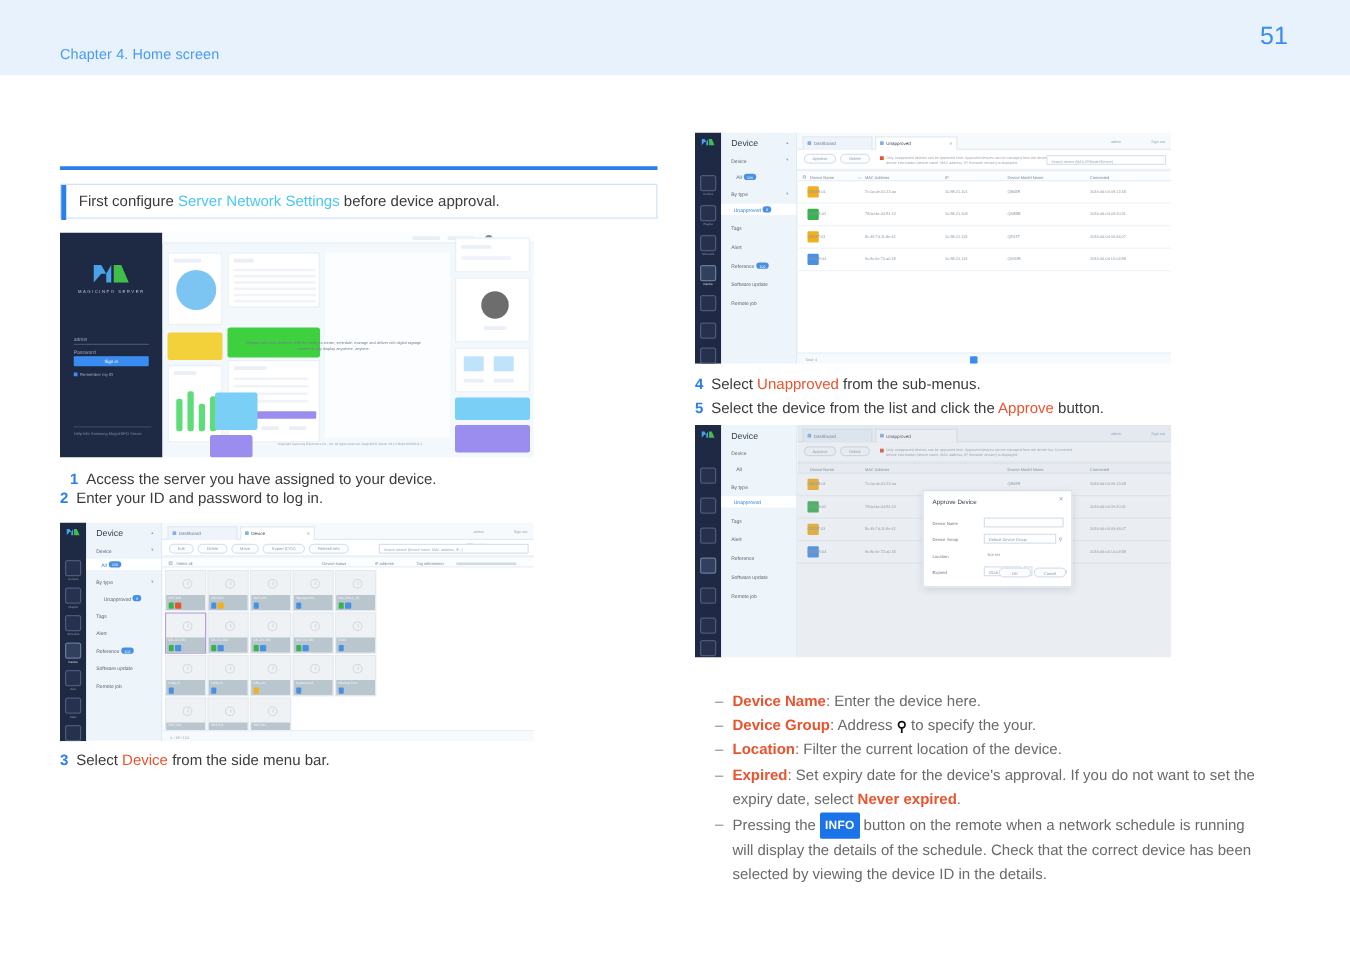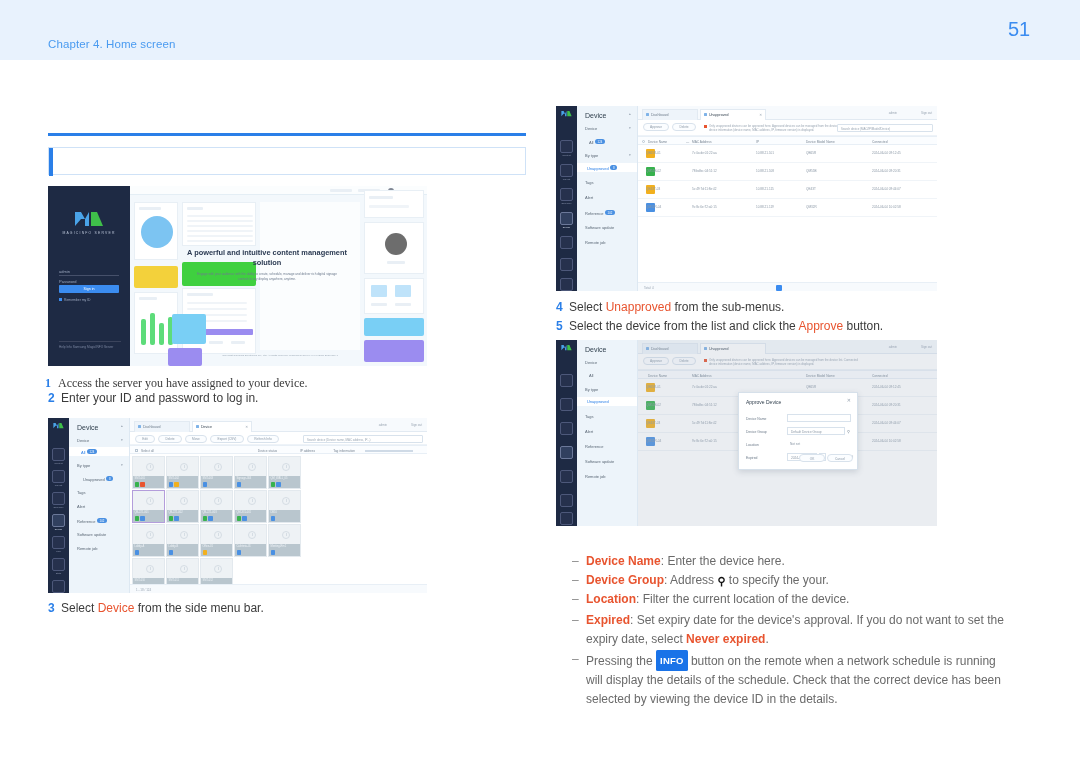--- a/index.html
+++ b/index.html
@@ -365,20 +365,21 @@
 
   <div class="header">
     <div class="header-chapter">Chapter 4. Home screen</div>
     <div class="header-pageno">51</div>
   </div>
 
   <div class="title-rule"></div>
 
   <div class="note">
     <div class="note-bar"></div>
+    <div class="note-text"><span>First configure </span><span class="cyan">Server Network Settings</span><span> before device approval.</span></div>
   </div>
 
   <div class="shot s1">
     <div class="s1-left">
       <svg class="s1-logo" viewBox="0 0 30 17">
         <path d="M1 16 L1 2 L7 2 L11 9 L7 9 Z" fill="#4aa3e8"></path>
         <path d="M11 9 L15 2 L15 16 L11 16 Z" fill="#4aa3e8"></path>
         <path d="M17 16 L17 2 L23 2 L29 16 L23 16 Z" fill="#3fbf4a"></path>
       </svg>
       <div class="s1-logo-txt">MAGICINFO SERVER</div>
@@ -448,28 +449,27 @@
         <div class="ph" style="left:6px;top:6px;width:16px;height:12px;background:#bfe3fa;"></div>
         <div class="ph" style="left:30px;top:6px;width:16px;height:12px;background:#bfe3fa;"></div>
         <div class="ph" style="left:6px;top:24px;width:16px;height:3px;"></div>
         <div class="ph" style="left:30px;top:24px;width:16px;height:3px;"></div>
       </div>
       <div style="position:absolute;left:234px;top:132px;width:60px;height:18px;background:#79cff5;border-radius:2px;"></div>
       <div style="position:absolute;left:234px;top:154px;width:60px;height:22px;background:#9b8cf0;border-radius:2px;"></div>
       <div style="position:absolute;left:42px;top:128px;width:34px;height:30px;background:#79cff5;border-radius:2px;"></div>
       <div style="position:absolute;left:38px;top:162px;width:34px;height:18px;background:#9b8cf0;border-radius:2px;"></div>
 
-      <div class="s1-hero">A powerful and intuitive content management solution</div>
       <div class="s1-sub">Engage with your audience with the ability to create, schedule, manage and deliver rich digital signage content to any display anywhere, anytime.</div>
       <div class="s1-credit">Copyright Samsung Electronics Co., Ltd. All rights reserved.
 MagicINFO Server V9.1.0 Build 20240611-1</div>
     </div>
   </div>
 
-  <div class="step" style="left:45px;top:376px;font-family:Liberation Serif, serif;">
+  <div class="step" style="left:56px;top:376px;">
     <span class="num">1</span><span>Access the server you have assigned to your device.</span>
   </div>
   <div class="step" style="left:48px;top:391px;">
     <span class="num">2</span><span>Enter your ID and password to log in.</span>
   </div>
 
   <div class="shot s2">
     <div class="rail">
       <svg class="rail-logo" viewBox="0 0 30 17">
         <path d="M1 16 L1 2 L7 2 L11 9 L7 9 Z" fill="#4aa3e8"></path>

